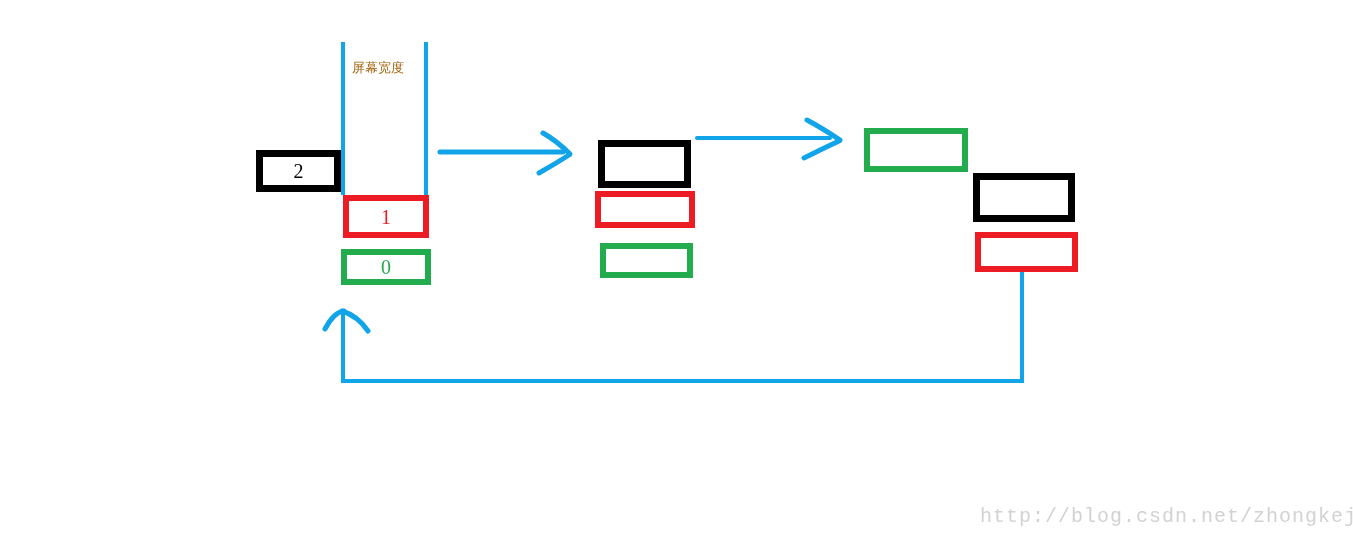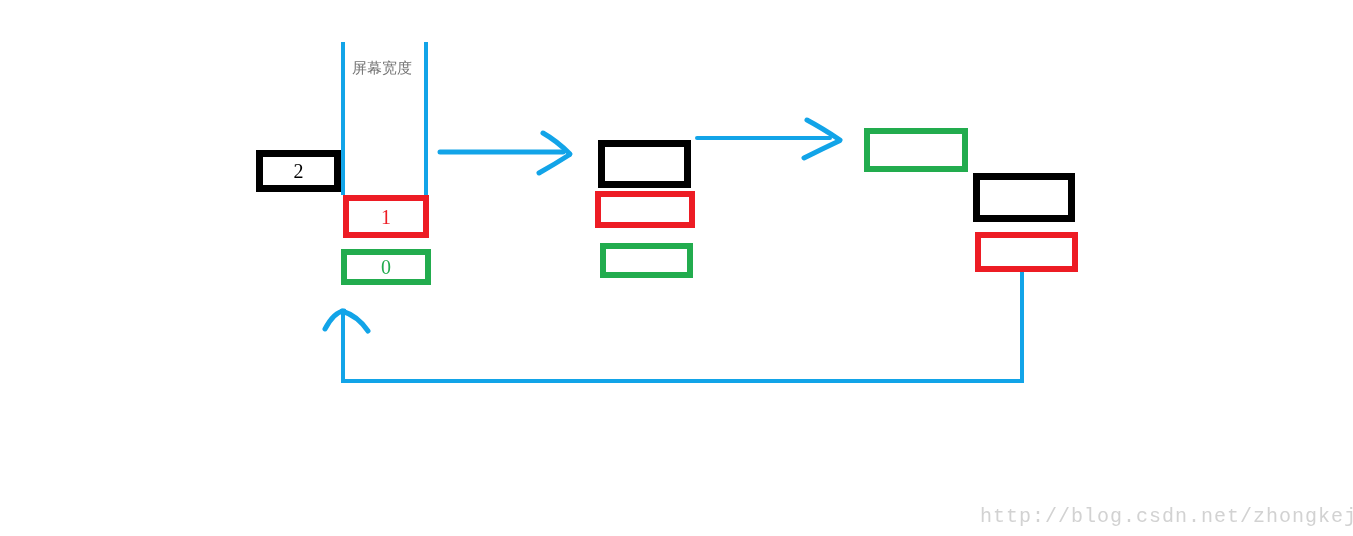--- a/index.html
+++ b/index.html
@@ -33,23 +33,23 @@
   .vline {
     position: absolute;
     background: #12a4e8;
   }
   .hline {
     position: absolute;
     background: #12a4e8;
   }
   .screen-label {
     position: absolute;
-    color: #737373;
+    color: #a16207;
     font-family: "DejaVu Sans", sans-serif;
-    font-size: 15px;
+    font-size: 13px;
     white-space: nowrap;
     letter-spacing: 0px;
   }
   .arrow-svg {
     position: absolute;
     overflow: visible;
   }
   .watermark {
     position: absolute;
     color: #d2d2d2;

